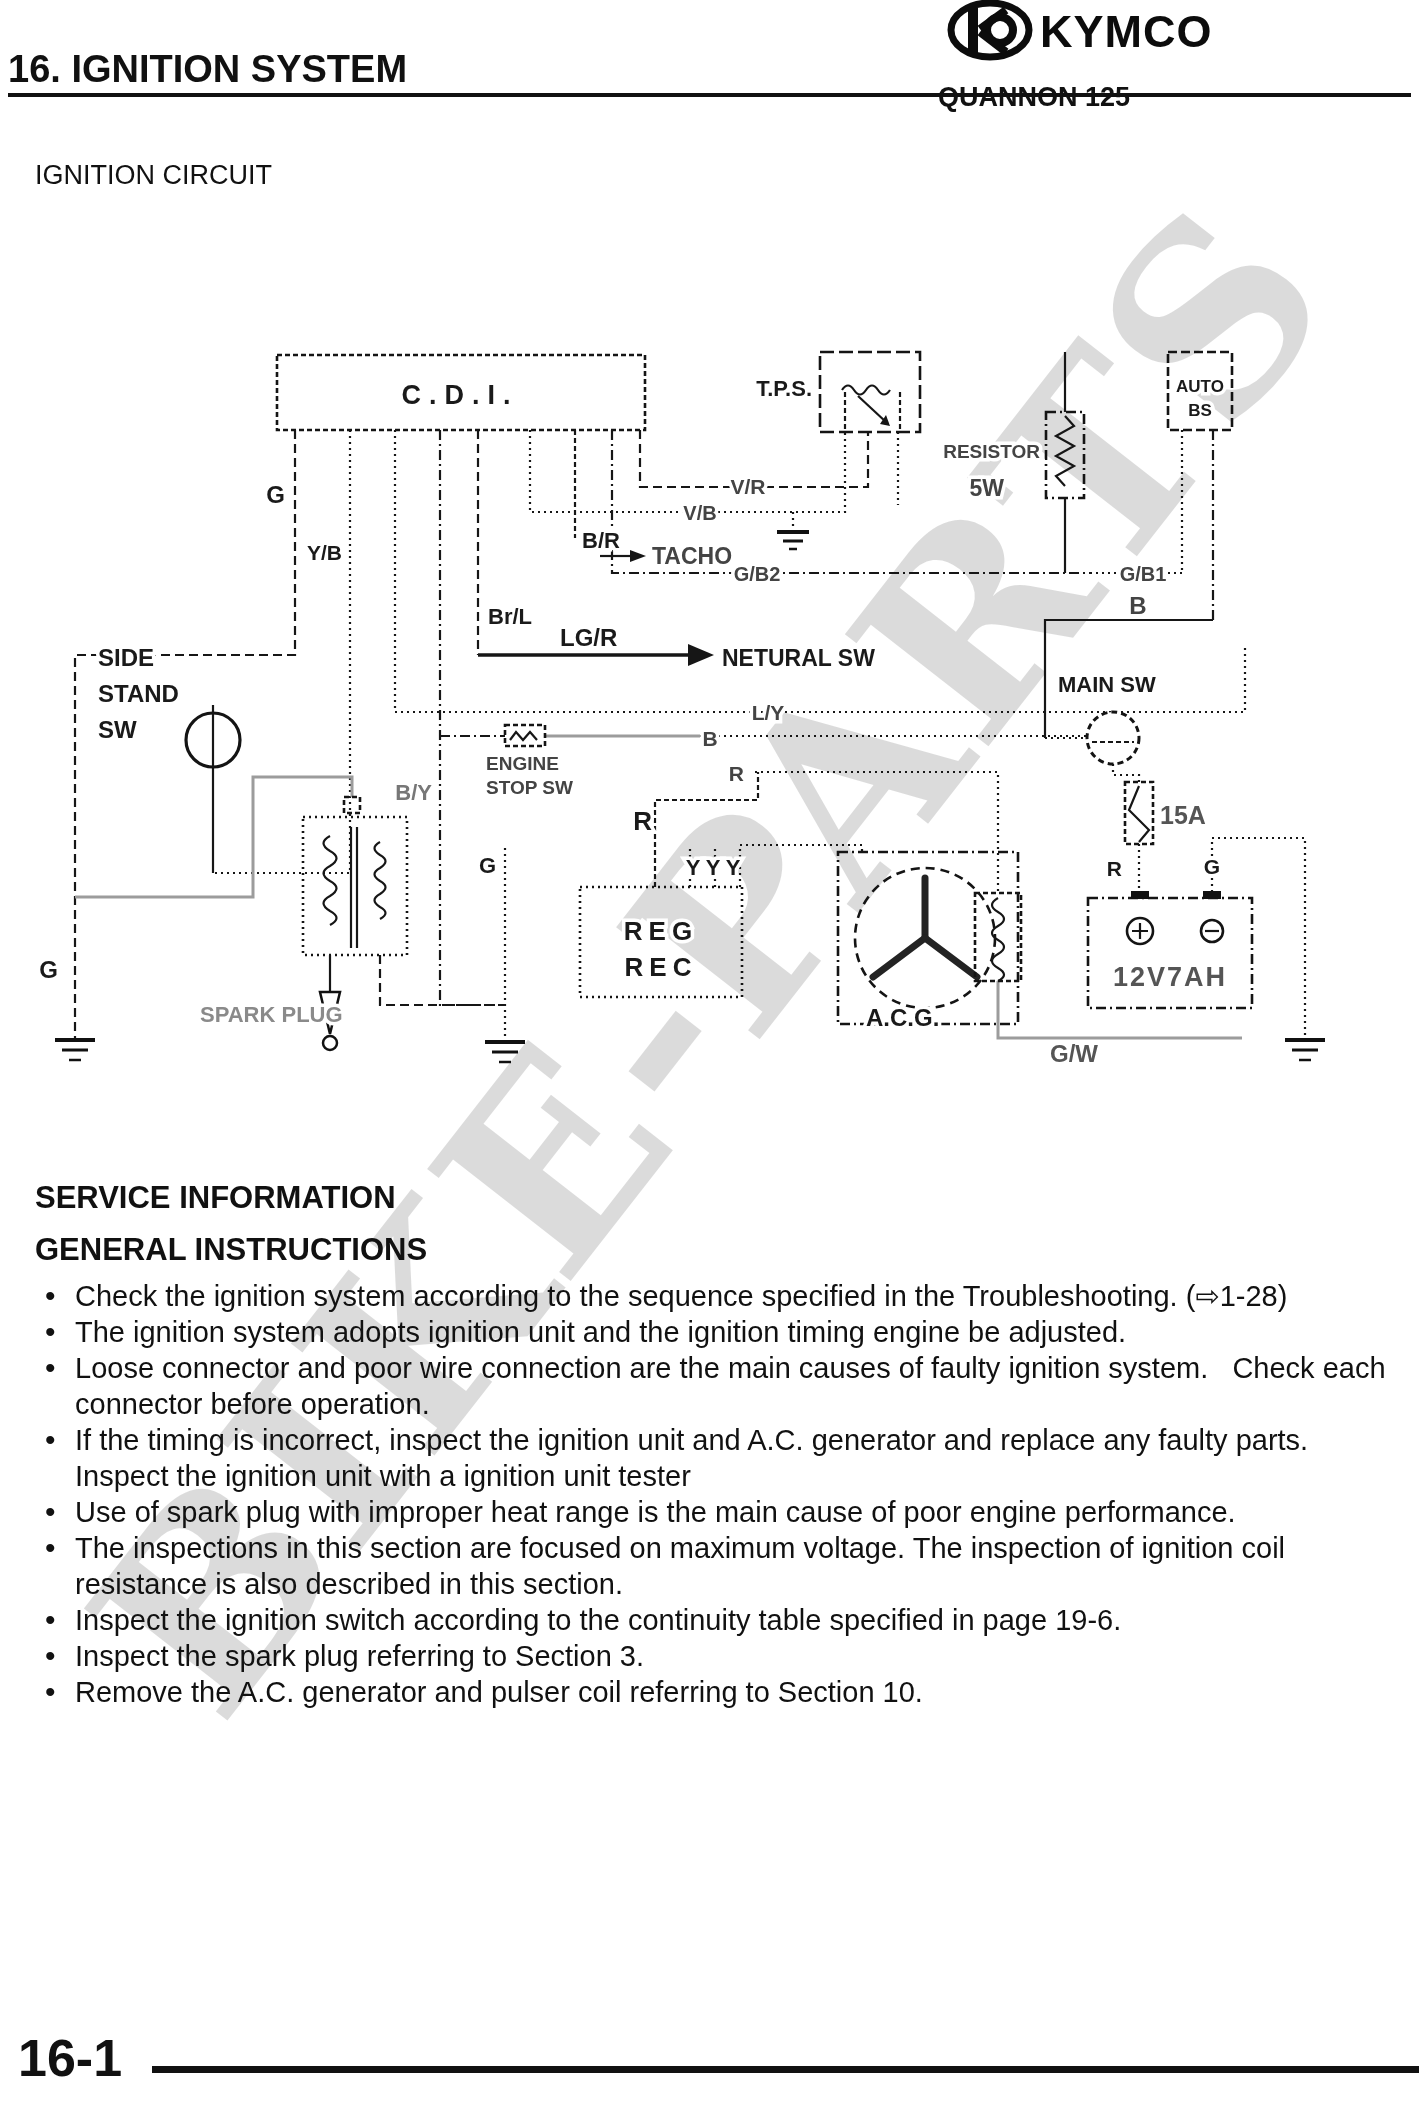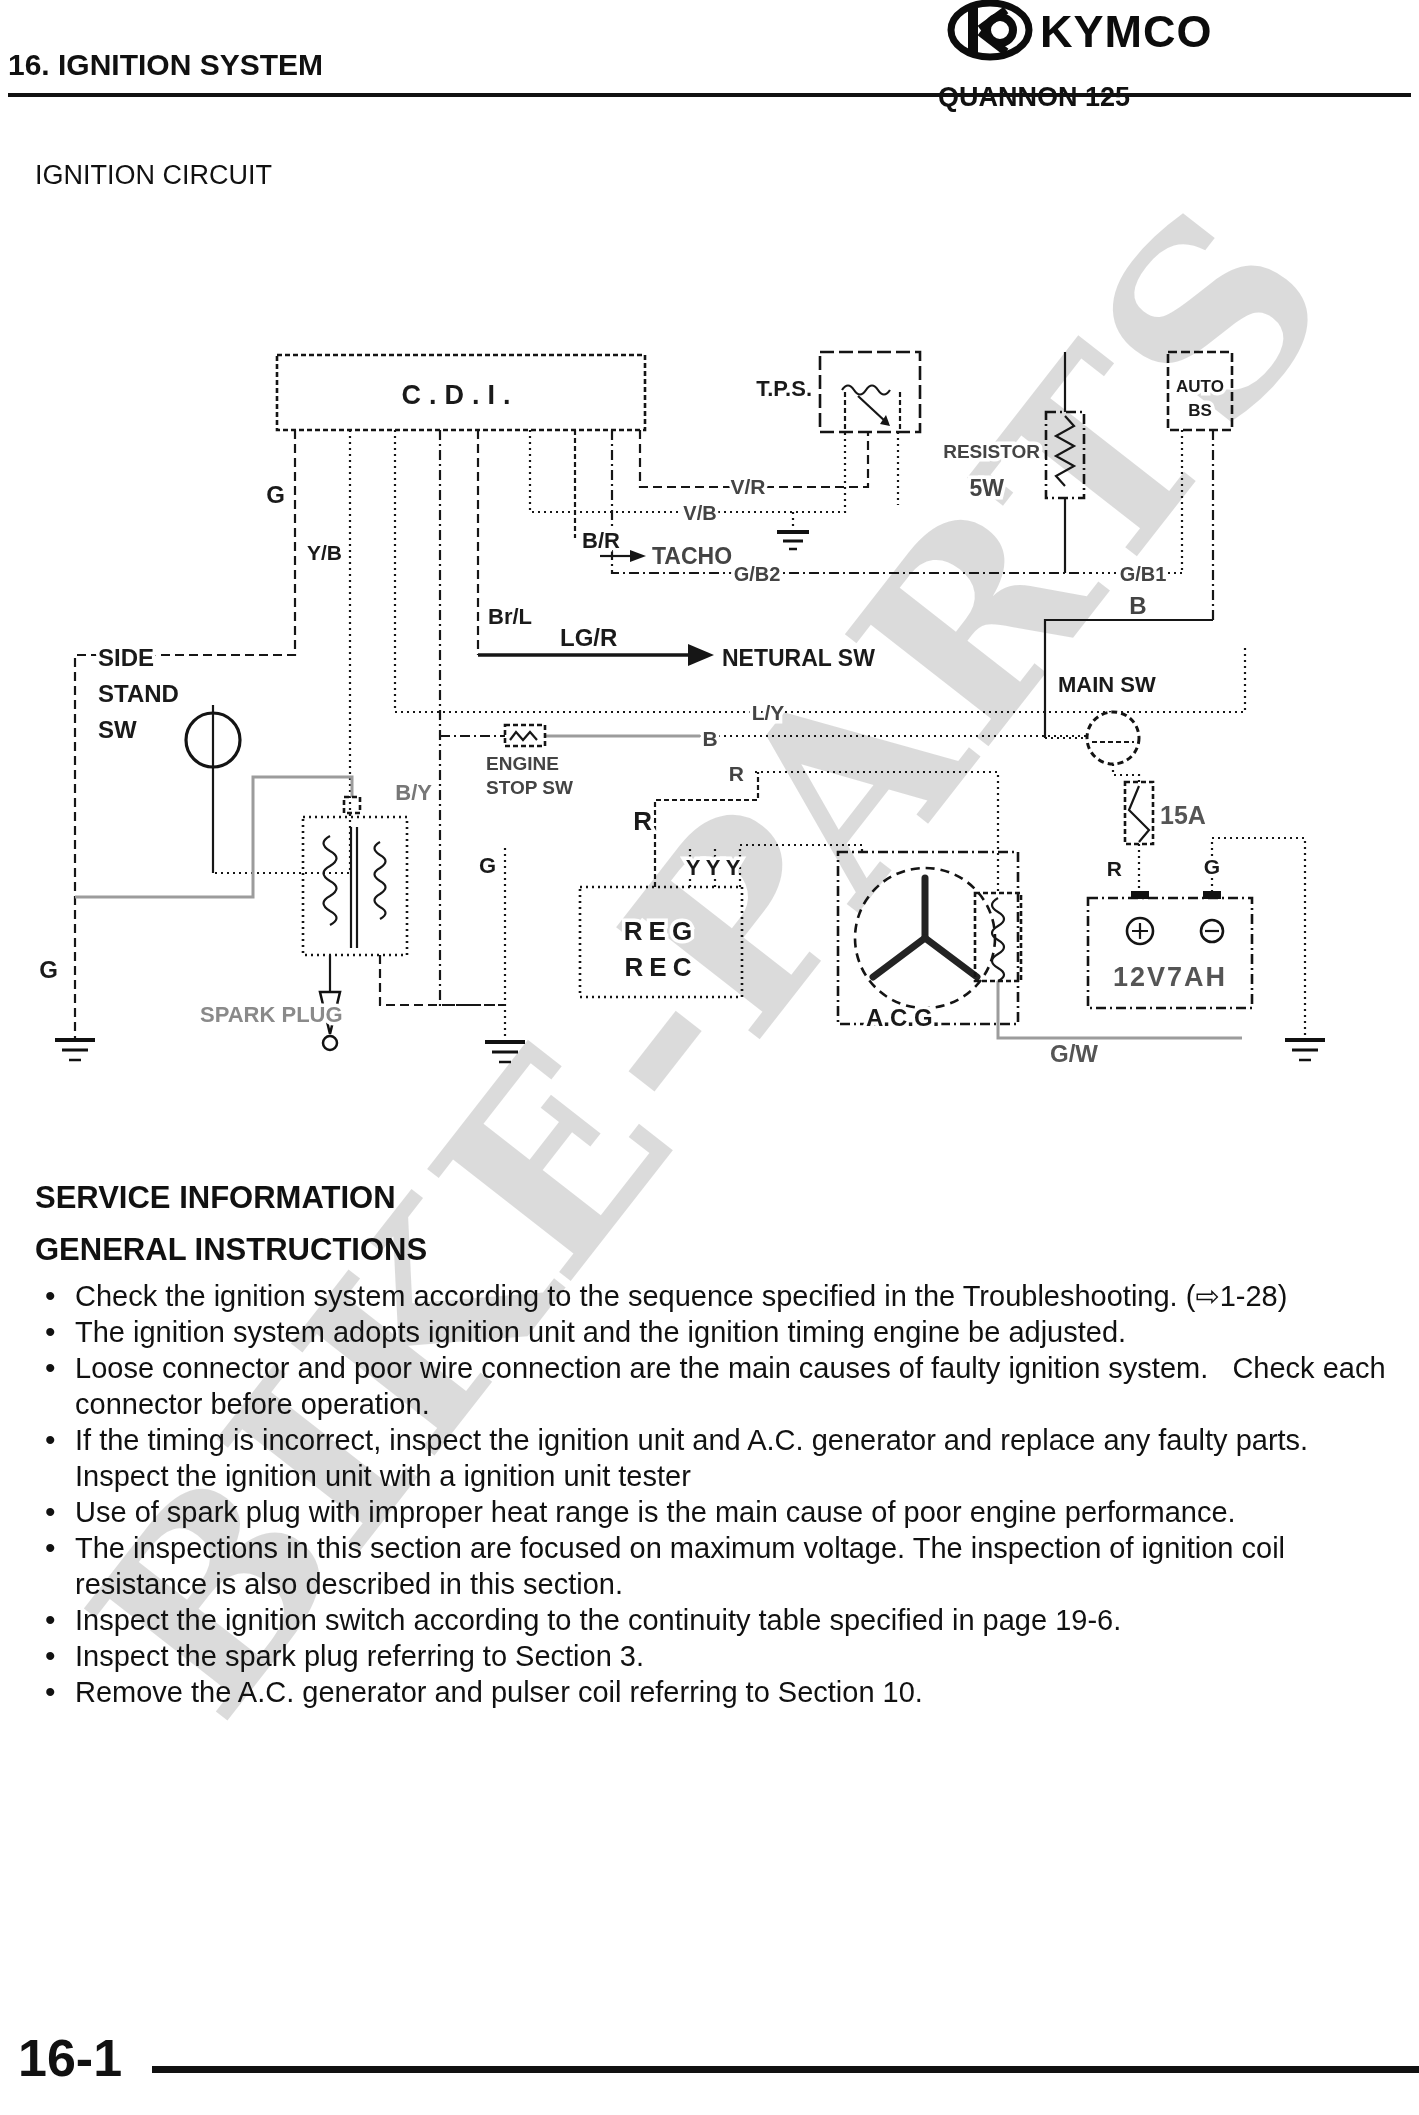--- a/index.html
+++ b/index.html
@@ -1,19 +1,19 @@
 <!DOCTYPE html>
 <html><head>
 <meta charset="utf-8">
 <style>
   html,body{margin:0;padding:0;background:#e8e8e8;}
   .page{position:relative;width:1419px;height:2115px;background:#ffffff;overflow:hidden;
         font-family:"Liberation Sans",sans-serif;color:#111;}
   
-  .chapter-title{position:absolute;left:8px;top:48px;font-size:30px;font-weight:bold;letter-spacing:0px;}
+  .chapter-title{position:absolute;left:8px;top:48px;font-size:38px;font-weight:bold;letter-spacing:0px;}
   .header-rule{position:absolute;left:8px;top:93px;width:1403px;height:4px;background:#111;}
   .logo-wrap{position:absolute;left:940px;top:0px;}
   .model-name{position:absolute;left:938px;top:82px;font-size:27px;font-weight:bold;}
   
   .watermark{position:absolute;left:35px;top:1585px;transform:rotate(-52deg);transform-origin:left top;
              font-family:"DejaVu Serif",serif;font-weight:bold;font-size:250px;letter-spacing:4px;
              color:rgba(30,30,30,0.16);white-space:nowrap;z-index:1;pointer-events:none;}
   
   .circuit-heading{position:absolute;left:35px;top:160px;font-size:27px;font-weight:normal;z-index:3;}
   .service-heading{position:absolute;left:35px;top:1180px;font-size:31px;font-weight:bold;z-index:3;}

